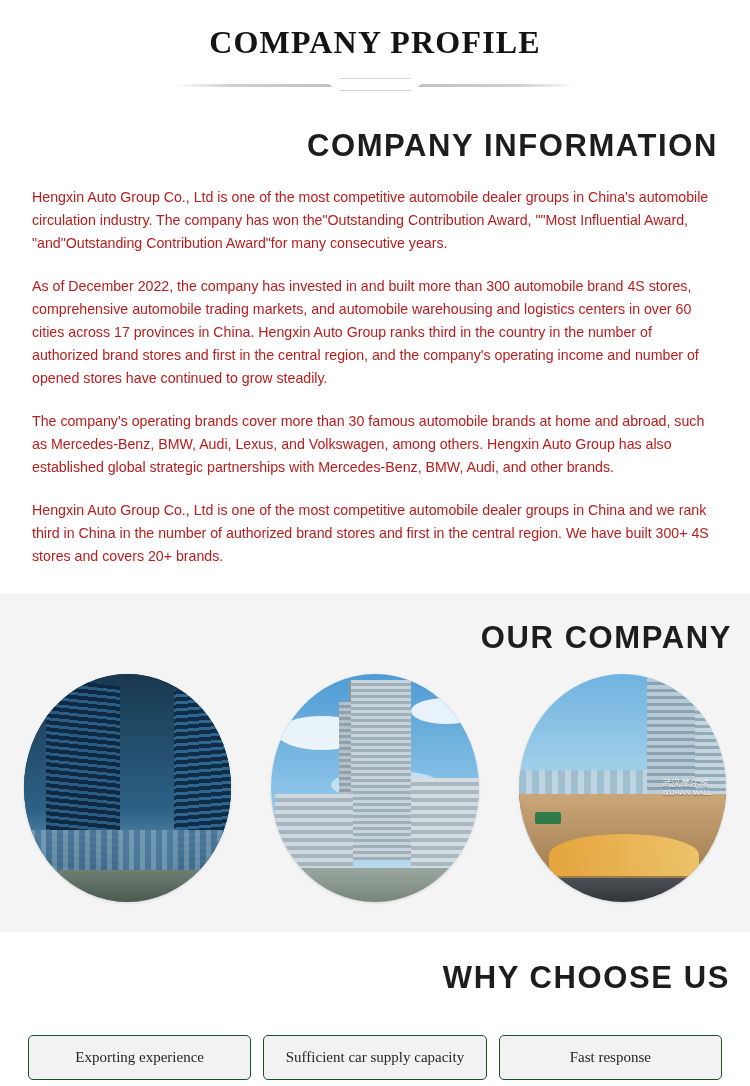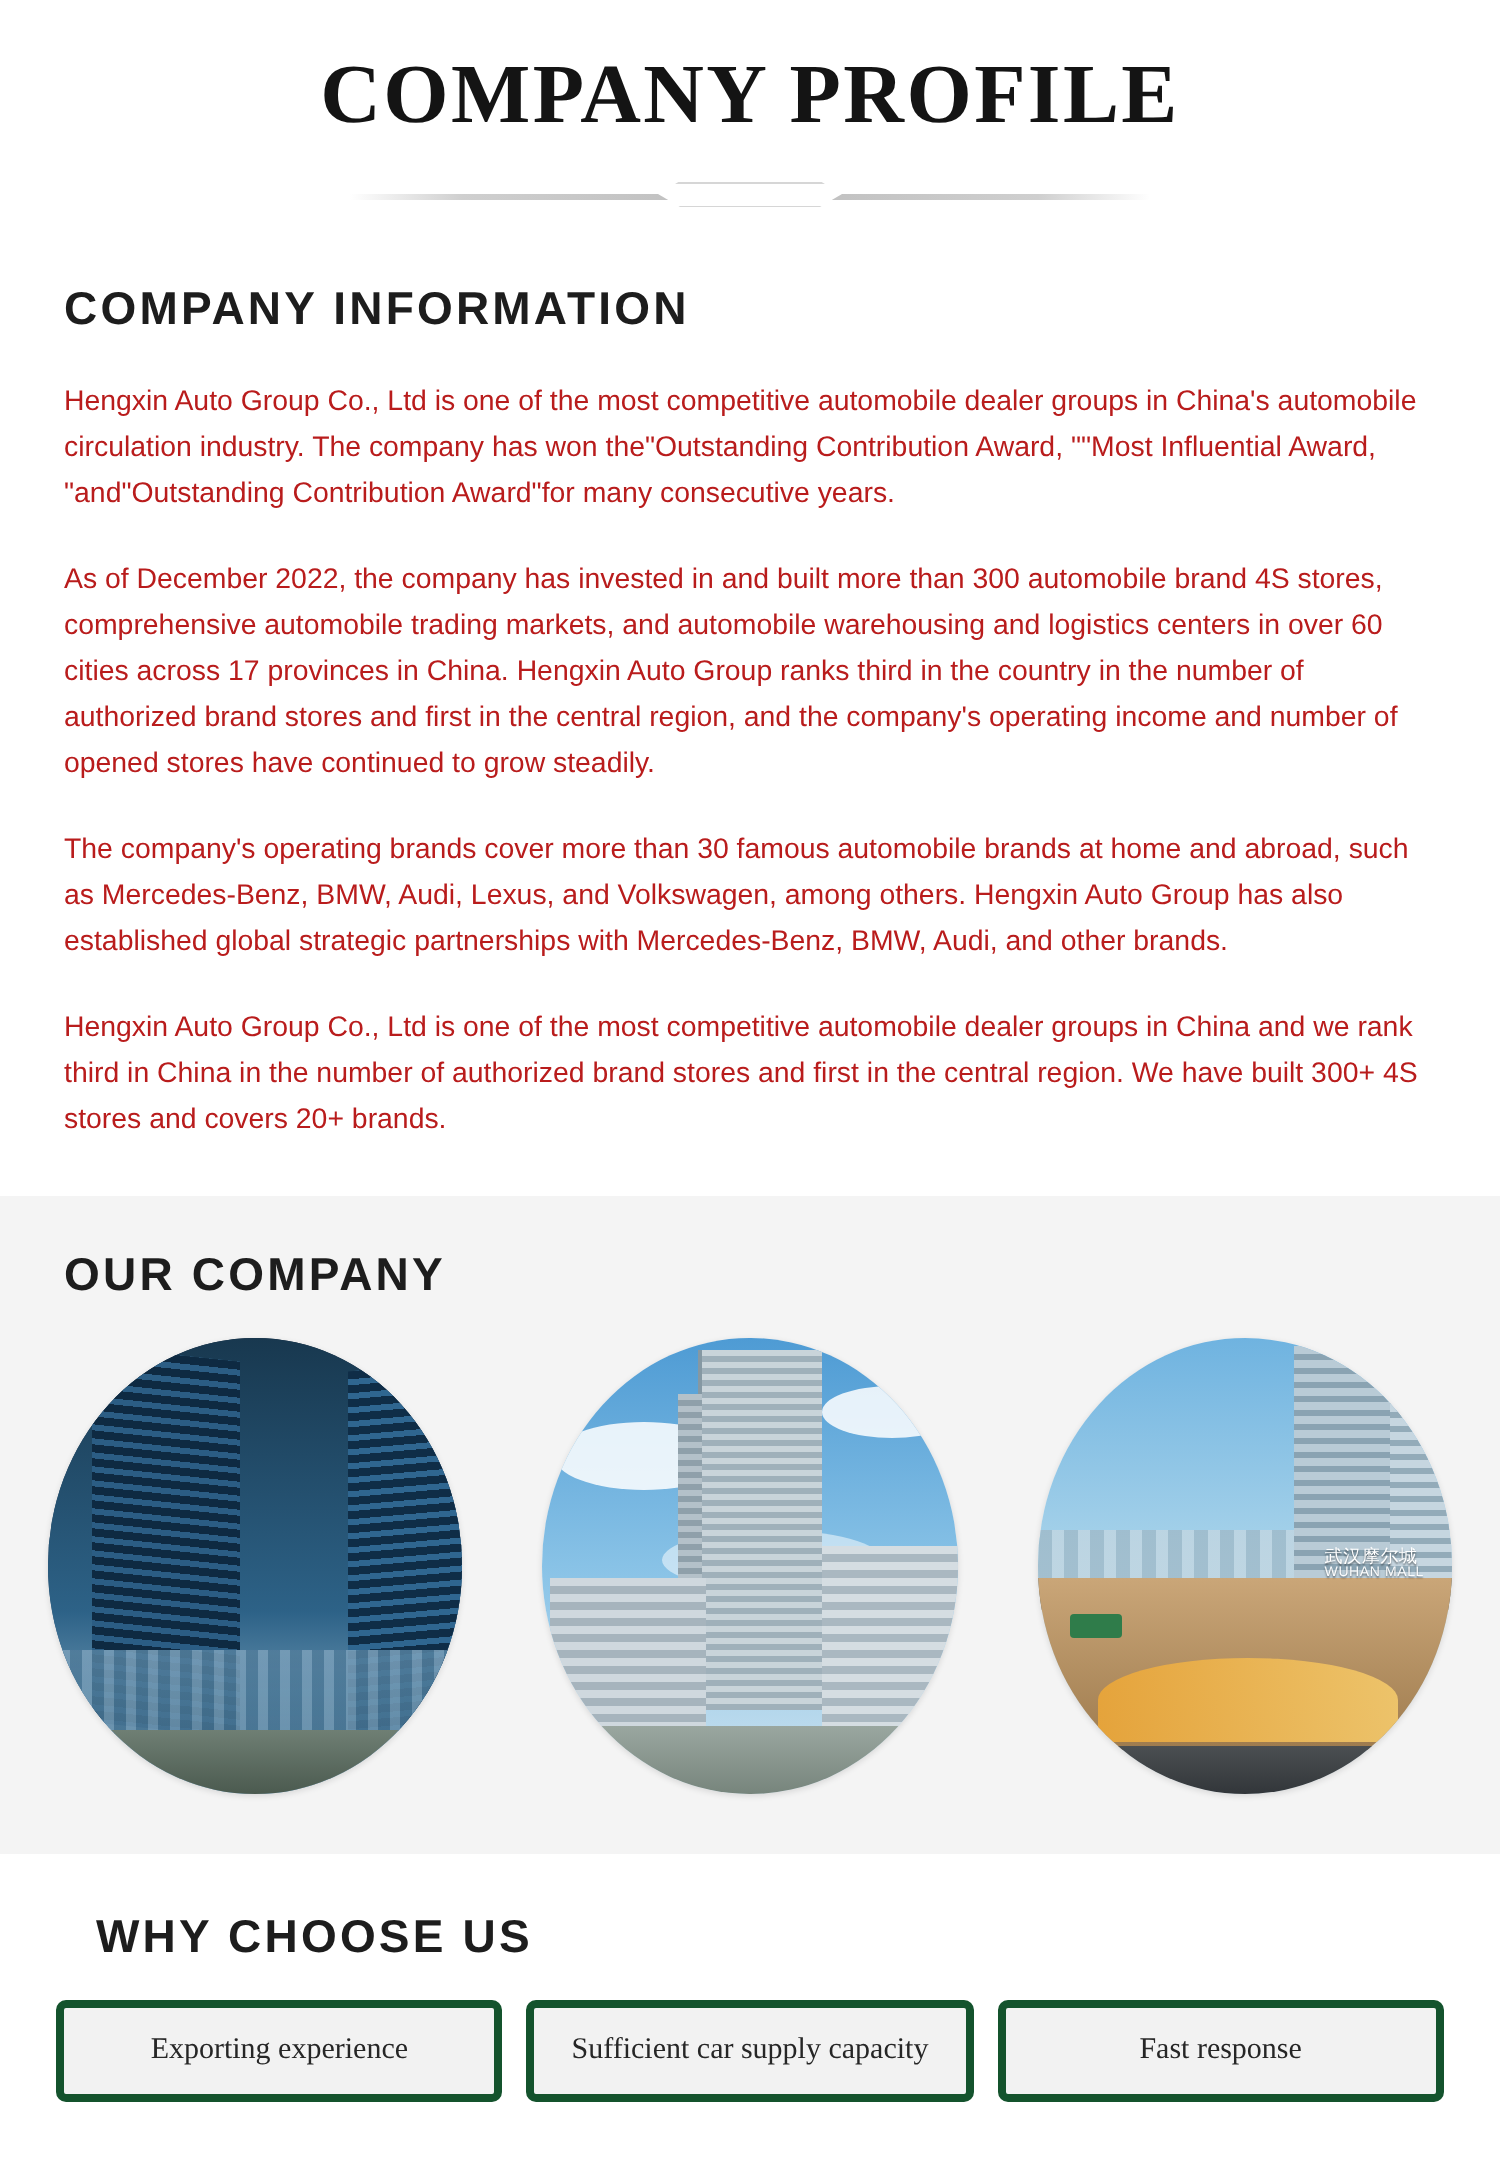--- a/index.html
+++ b/index.html
@@ -18,21 +18,21 @@
   }
 
   
   .title-block {
     padding-top: 22px;
     text-align: center;
   }
   .main-title {
     font-family: "Liberation Serif", serif;
     font-weight: bold;
-    font-size: 42px;
+    font-size: 32px;
     letter-spacing: 1.2px;
     color: #141414;
     margin: 0;
     line-height: 1.25;
   }
   .title-rule-wrap {
     margin: 16px auto 0;
     width: 400px;
     height: 14px;
     position: relative;
@@ -51,25 +51,26 @@
     height: 13px;
     margin-left: -46px;
     background: #ffffff;
     clip-path: polygon(0% 50%, 12% 0%, 88% 0%, 100% 50%, 88% 100%, 12% 100%);
     border-top: 1px solid #d6d6d6;
     border-bottom: 1px solid #d6d6d6;
   }
 
   
   .section-heading {
-    font-size: 23px;
+    font-size: 31px;
     font-weight: bold;
     letter-spacing: 1.6px;
     color: #1d1d1d;
     margin: 0;
+    text-align: right;
   }
 
   
   .info-section {
     padding: 36px 32px 26px 32px;
   }
   .info-section .section-heading {
     margin-bottom: 22px;
   }
   .para {
@@ -224,30 +225,31 @@
   }
   .chip-row {
     display: flex;
     justify-content: space-between;
     gap: 12px;
     padding: 0 8px;
   }
   .chip {
     flex: 1;
     background: #f2f2f2;
-    border: 4px solid #14532d;
+    border: 1px solid #14532d;
     border-radius: 5px;
     text-align: center;
     padding: 13px 6px;
     font-family: "Liberation Serif", serif;
     font-size: 15px;
     color: #262626;
     white-space: nowrap;
     overflow: hidden;
     text-overflow: ellipsis;
+    margin-top: 21px;
   }
 </style>
 </head>
 <body>
 
 <div class="page">
 
   <div class="title-block">
     <h1 class="main-title">COMPANY PROFILE</h1>
     <div class="title-rule-wrap">

